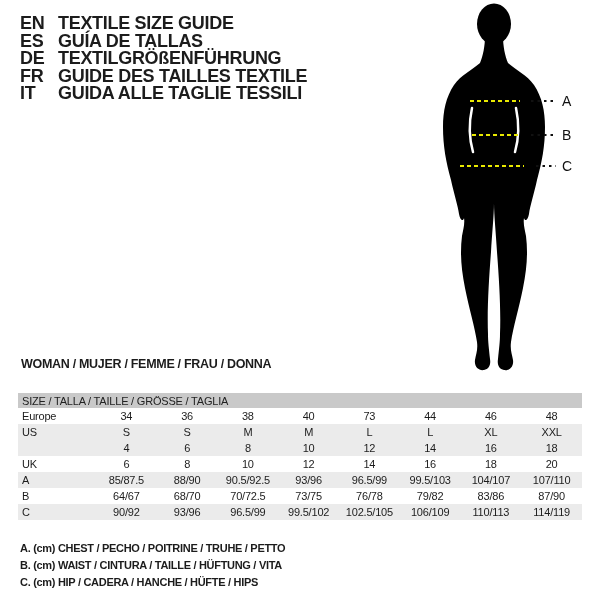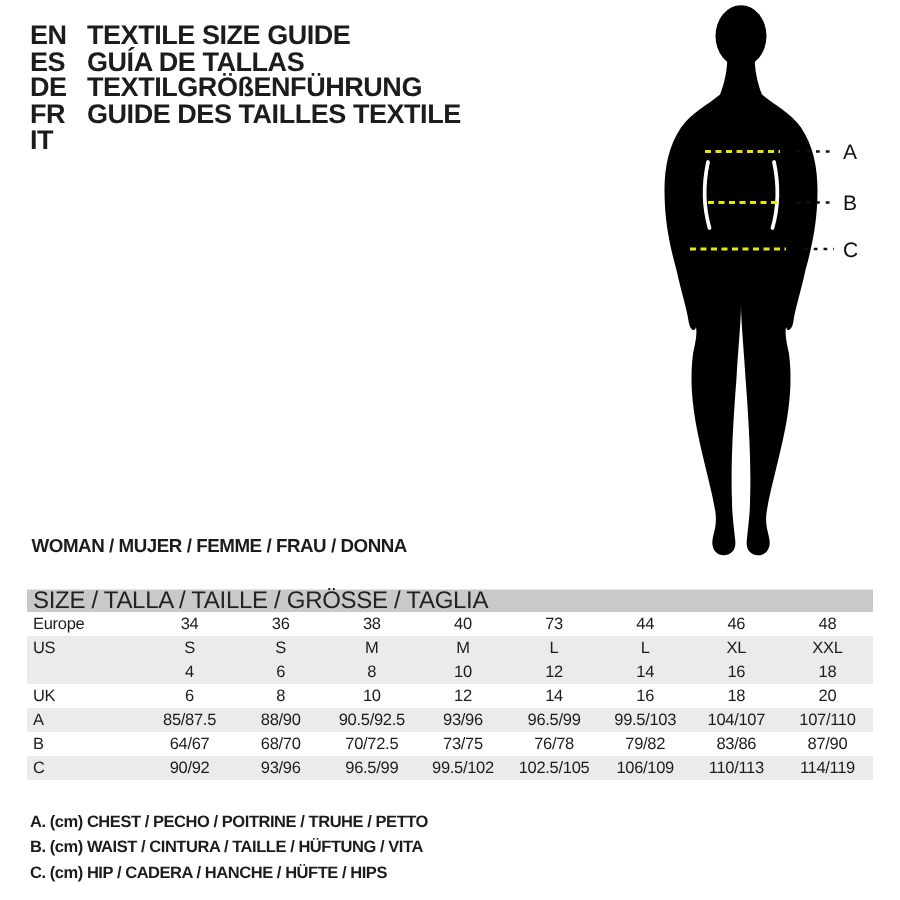--- a/index.html
+++ b/index.html
@@ -11,21 +11,21 @@
   .lang-list{position:absolute;left:20px;top:15px;}
   .lang-row{display:flex;line-height:17.6px;font-size:18px;font-weight:700;letter-spacing:-0.3px;}
   .lang-code{width:38px;flex:0 0 38px;}
   
   .figure-svg{position:absolute;left:415px;top:0;width:185px;height:378px;}
   .marker-letter{font-family:"Liberation Sans","DejaVu Sans",sans-serif;font-size:14px;fill:#111;}
   
   .section-title{position:absolute;left:21px;top:357px;font-size:12.5px;font-weight:700;letter-spacing:-0.3px;}
   
   .size-table{position:absolute;left:18px;top:393px;width:564px;font-size:11px;letter-spacing:-0.2px;}
-  .st-header{height:15px;background:#c9c9c9;display:flex;align-items:center;padding-left:4px;font-size:16px;color:#222;}
+  .st-header{height:15px;background:#c9c9c9;display:flex;align-items:center;padding-left:4px;font-size:11px;color:#222;}
   .st-row{display:grid;grid-template-columns:78px repeat(8,1fr);height:16px;align-items:center;}
   .st-row.alt{background:#ebebeb;}
   .st-lbl{padding-left:4px;text-align:left;}
   .st-val{text-align:center;}
   
   .legend{position:absolute;left:20px;top:540px;}
   .legend-line{font-size:11px;font-weight:700;line-height:17px;letter-spacing:-0.3px;}
 </style>
 </head>
 <body>
@@ -44,20 +44,21 @@
     <div class="lang-row">
       <span class="lang-code">DE</span>
       <span class="lang-text">TEXTILGRÖßENFÜHRUNG</span>
     </div>
     <div class="lang-row">
       <span class="lang-code">FR</span>
       <span class="lang-text">GUIDE DES TAILLES TEXTILE</span>
     </div>
     <div class="lang-row">
       <span class="lang-code">IT</span>
+      <span class="lang-text">GUIDA ALLE TAGLIE TESSILI</span>
     </div>
   </div>
 
   <svg class="figure-svg" viewBox="0 0 185 378" xmlns="http://www.w3.org/2000/svg">
     <ellipse cx="79" cy="24" rx="17" ry="20.5" fill="#000"></ellipse>
     <path fill="#000" d="
       M 70 36
       C 70 46 68 56 65 63
       C 57 70 46 75 39 85
       C 31 97 28 111 28 127

